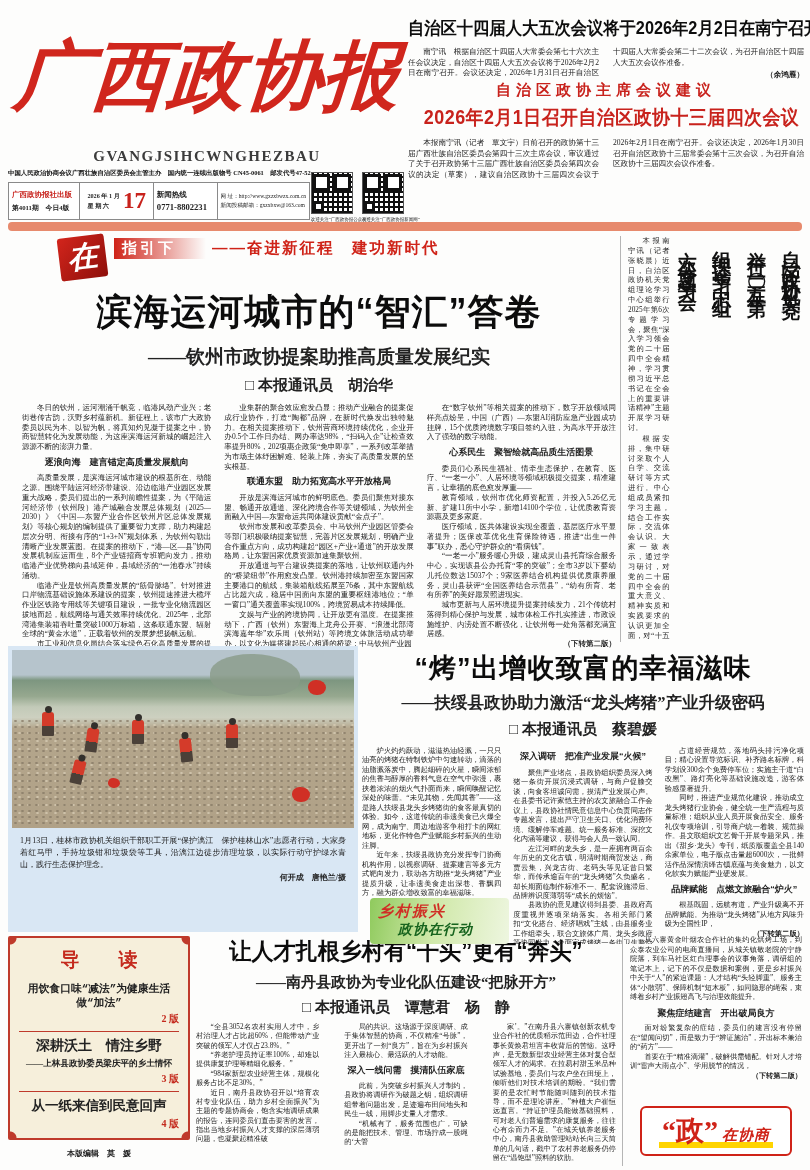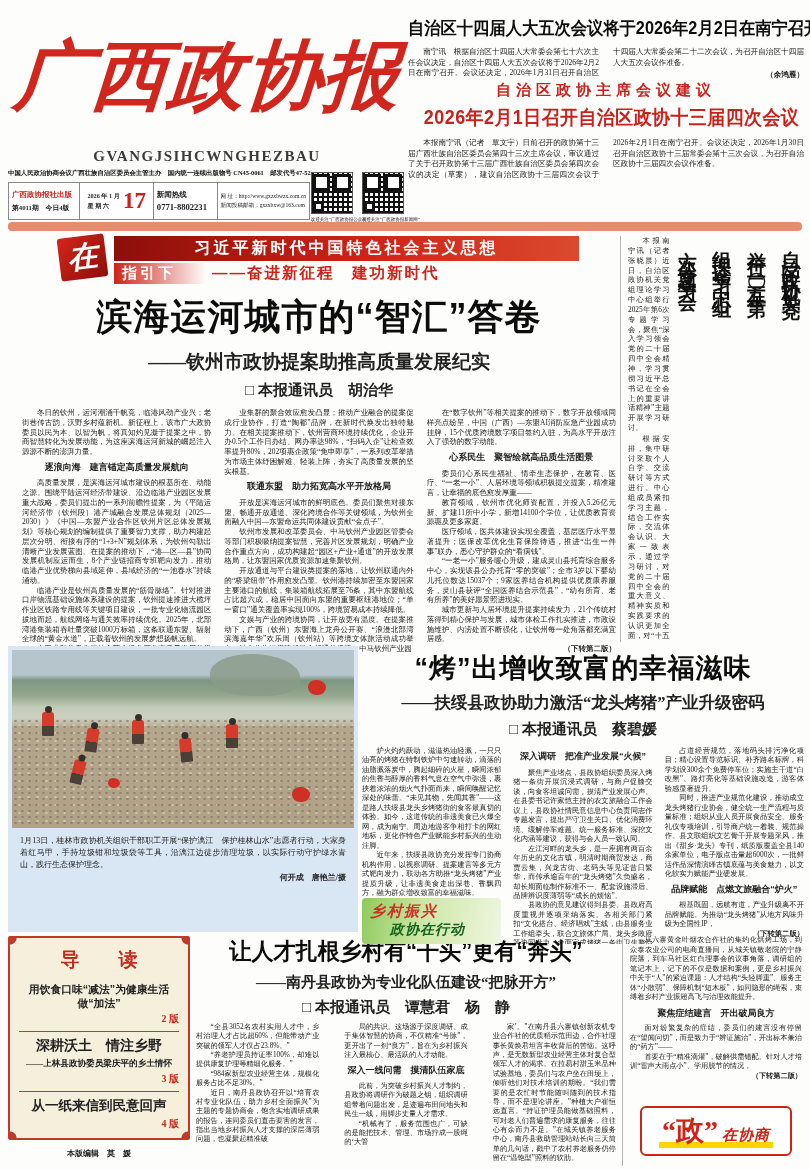--- a/index.html
+++ b/index.html
@@ -97,34 +97,34 @@
   .bag { position:absolute; width:18px; height:15px; background:#d02f25; border-radius:45% 55% 50% 50%; z-index:2; }
   .photo-caption { padding:7px 8px 0; font-size:8px; line-height:1.5; text-align:justify; }
   .photo-credit { text-align:right; font-size:8px; font-weight:bold; padding-right:8px; margin-top:1px; }
 
   
   .mid { position:absolute; left:362px; top:650px; width:442px; height:282px; }
   .mid-headline { text-align:center; font-family:"Liberation Sans",sans-serif; font-weight:bold; font-size:27px; letter-spacing:1px; white-space:nowrap; color:#0c0c0c; }
   .mid-subtitle { text-align:center; font-weight:bold; font-size:16.5px; margin-top:6px; white-space:nowrap; }
   .mid-cols { position:relative; display:flex; gap:12px; margin-top:7px; height:198px; overflow:hidden; }
   .mid-cols .colm { font-size:7.3px; }
-  .badge { position:absolute; left:0; bottom:0; width:139px; height:46px; z-index:3;
+  .badge { position:absolute; left:8px; bottom:0; width:139px; height:46px; z-index:3;
     background:linear-gradient(100deg,#8fca5d 0%, #cfe8a8 45%, #eef6e0 100%); border-radius:4px; padding:4px 8px; }
   .badge-l1 { font-family:"Liberation Sans",sans-serif; font-weight:bold; font-style:italic; font-size:15px; color:#d02f25; letter-spacing:2px; }
   .badge-l2 { font-weight:bold; font-style:italic; font-size:14px; color:#17641e; margin-left:20px; letter-spacing:1px; }
 
   
   .guide-wrap { position:absolute; left:8px; top:936px; width:182px; }
   .guide { width:182px; height:204px; background:#f6efdb; border:2px solid #bf3a2b; border-radius:2px; padding:9px 9px 4px;
     background-image:radial-gradient(circle at 0 0,#bf3a2b 6px,transparent 7px),
                      radial-gradient(circle at 100% 0,#bf3a2b 6px,transparent 7px),
                      radial-gradient(circle at 0 100%,#bf3a2b 6px,transparent 7px),
                      radial-gradient(circle at 100% 100%,#bf3a2b 6px,transparent 7px); }
   .guide-title { color:#c42a1d; font-family:"Liberation Sans",sans-serif; font-weight:bold; font-size:19px; text-align:center; letter-spacing:10px; text-indent:10px; }
-  .g-item1 { font-family:Liberation Sans, sans-serif; font-weight:bold; font-size:10.8px; text-align:center; margin-top:9px; line-height:1.3; }
+  .g-item1 { font-family:Liberation Mono, monospace; font-weight:bold; font-size:10.8px; text-align:center; margin-top:9px; line-height:1.3; }
   .g-page { color:#c42a1d; font-weight:bold; font-size:10px; text-align:right; margin-top:2px; }
   .g-rule { border-top:1.5px solid #bf3a2b; margin:5px 0; }
   .g-item2-t { font-family:"Liberation Sans",sans-serif; font-weight:bold; font-size:14px; text-align:center; }
   .g-item2-s { font-weight:bold; font-size:8.6px; text-align:center; margin-top:3px; }
   .g-item3 { font-family:"Liberation Sans",sans-serif; font-weight:bold; font-size:13.5px; text-align:center; margin-top:2px; }
   .guide-editor { text-align:center; font-size:8px; font-weight:bold; margin-top:8px; }
 
   
   .bottom { position:absolute; left:196px; top:936px; width:420px; height:230px; }
   .bottom-headline { text-align:center; font-family:"Liberation Sans",sans-serif; font-weight:bold; font-size:23px;
@@ -202,21 +202,20 @@
         </div>
     </div>
   </section>
 
   <div class="salmon-bar"></div>
 
   <article class="lead">
     <div class="banner">
       <div class="banner-char">在</div>
       <div class="banner-right">
-        <div class="banner-l1">习近平新时代中国特色社会主义思想</div>
         <div class="banner-l2">
           <span class="banner-l2-left">指引下</span>
           <span class="banner-l2-right">——奋进新征程　建功新时代</span>
         </div>
       </div>
     </div>
     <h1 class="lead-headline">滨海运河城市的“智汇”答卷</h1>
     <div class="lead-subtitle">——钦州市政协提案助推高质量发展纪实</div>
     <div class="byline">□ 本报通讯员　胡治华</div>
     <div class="lead-cols">

